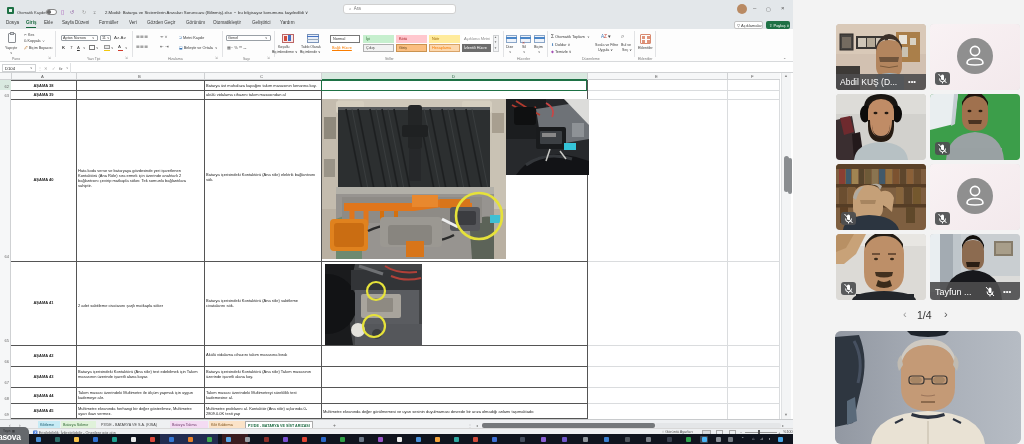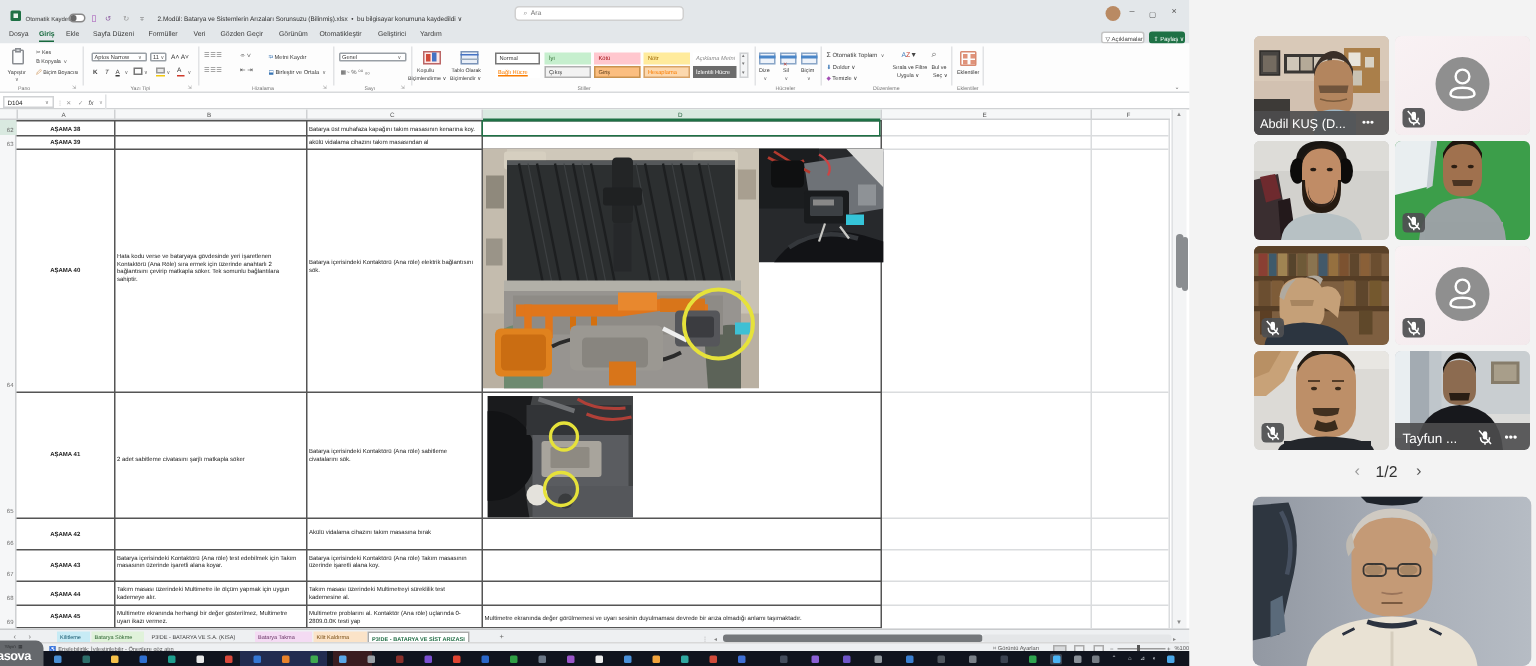--- a/index.html
+++ b/index.html
@@ -679,21 +679,21 @@
 <rect x="4.5" y="1.5" width="3" height="5.5" rx="1.5" fill="#fff" stroke="none"></rect>
 <path d="M3 5.5 Q3 9 6 9 Q9 9 9 5.5"></path>
               <line x1="6" y1="9" x2="6" y2="10.5"></line>
 <line x1="2" y1="1" x2="10" y2="10"></line>
             </g>
           </g>
 <text x="73" y="60" font-family="Liberation Sans" font-size="8" fill="#fff">•••</text>
 </svg>
       </div>
 <div class="t" style="left:110px;top:308px;font-size:11px;color:#9a9a9a;">‹</div>
-<div class="t" style="left:124px;top:309px;font-size:10.5px;color:#333;">1/2</div>
+<div class="t" style="left:124px;top:309px;font-size:10.5px;color:#333;">1/4</div>
 <div class="t" style="left:151px;top:308px;font-size:11px;color:#555;">›</div>
 <div class="tile" style="left:42px;top:331px;width:186px;height:113px;border-radius:6px;">
         <svg width="186" height="113" viewBox="0 0 186 113">
 <defs>
             <linearGradient id="bgw" x1="0" y1="0" x2="1" y2="0">
 <stop offset="0" stop-color="#9298a2"></stop>
               <stop offset="0.55" stop-color="#a9afb8"></stop>
               <stop offset="1" stop-color="#b6bcc4"></stop>
             </linearGradient>
           </defs>

